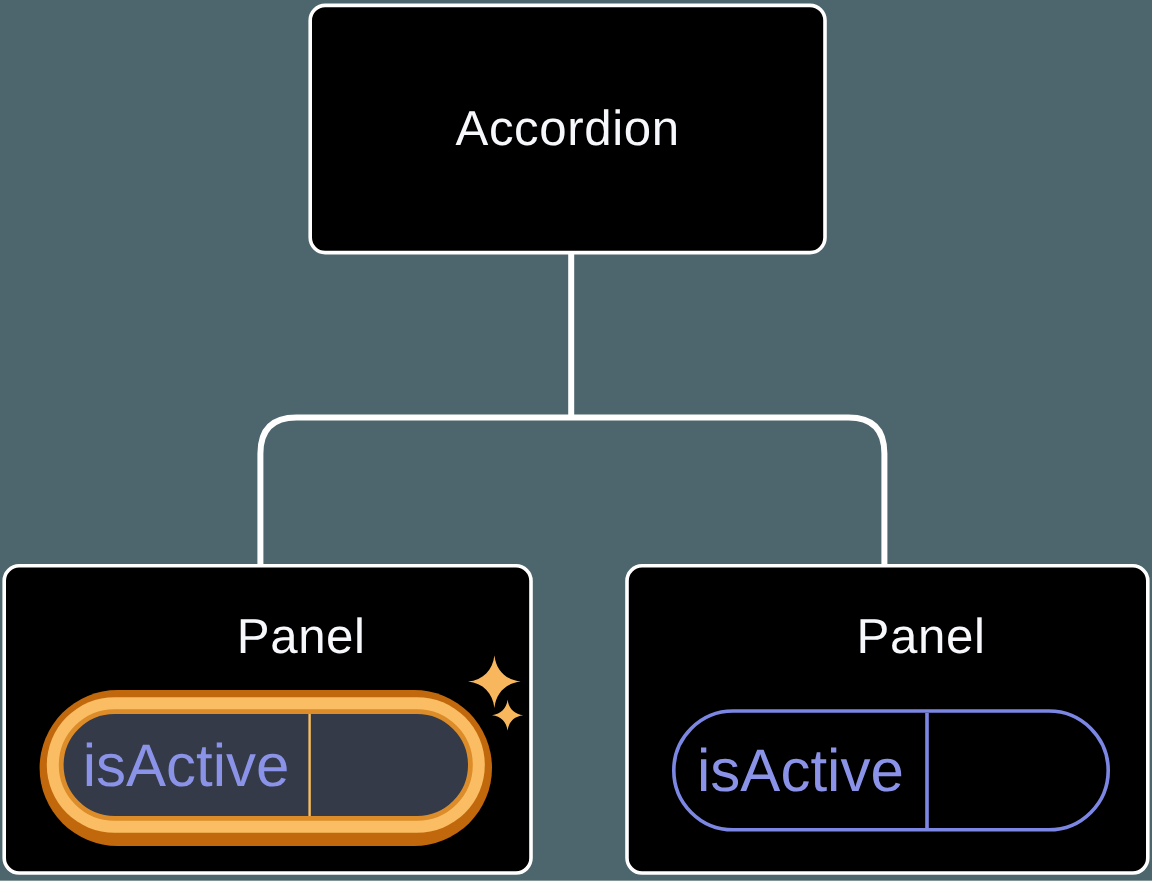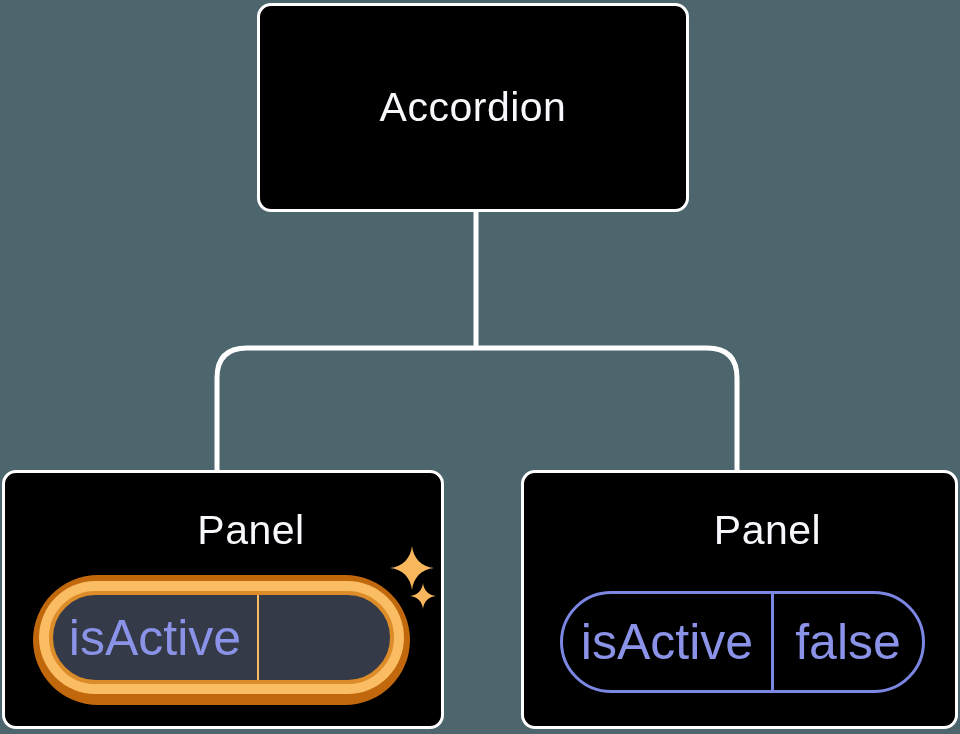--- a/index.html
+++ b/index.html
@@ -160,17 +160,16 @@
       <path d="M12 0C12.76 6.84 17.16 11.24 24 12C17.16 12.76 12.76 17.16 12 24C11.24 17.16 6.84 12.76 0 12C6.84 11.24 11.24 6.84 12 0Z" fill="#F8B75C"></path>
     </svg>
   </div>
 
   <div class="node node-panel-right">
     <span class="node-title panel-title">Panel</span>
 
     <div class="pill-plain">
       <span class="cell-key state-text">isActive</span>
       <span class="divider-purple"></span>
-      <span class="cell-value state-text">false</span>
     </div>
   </div>
 
 </div>
 
 </body></html>

